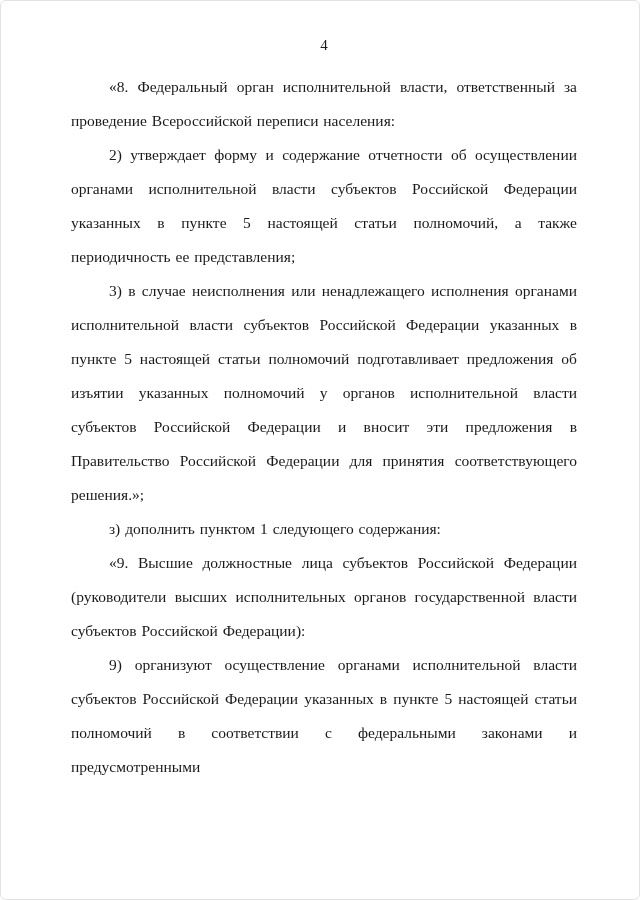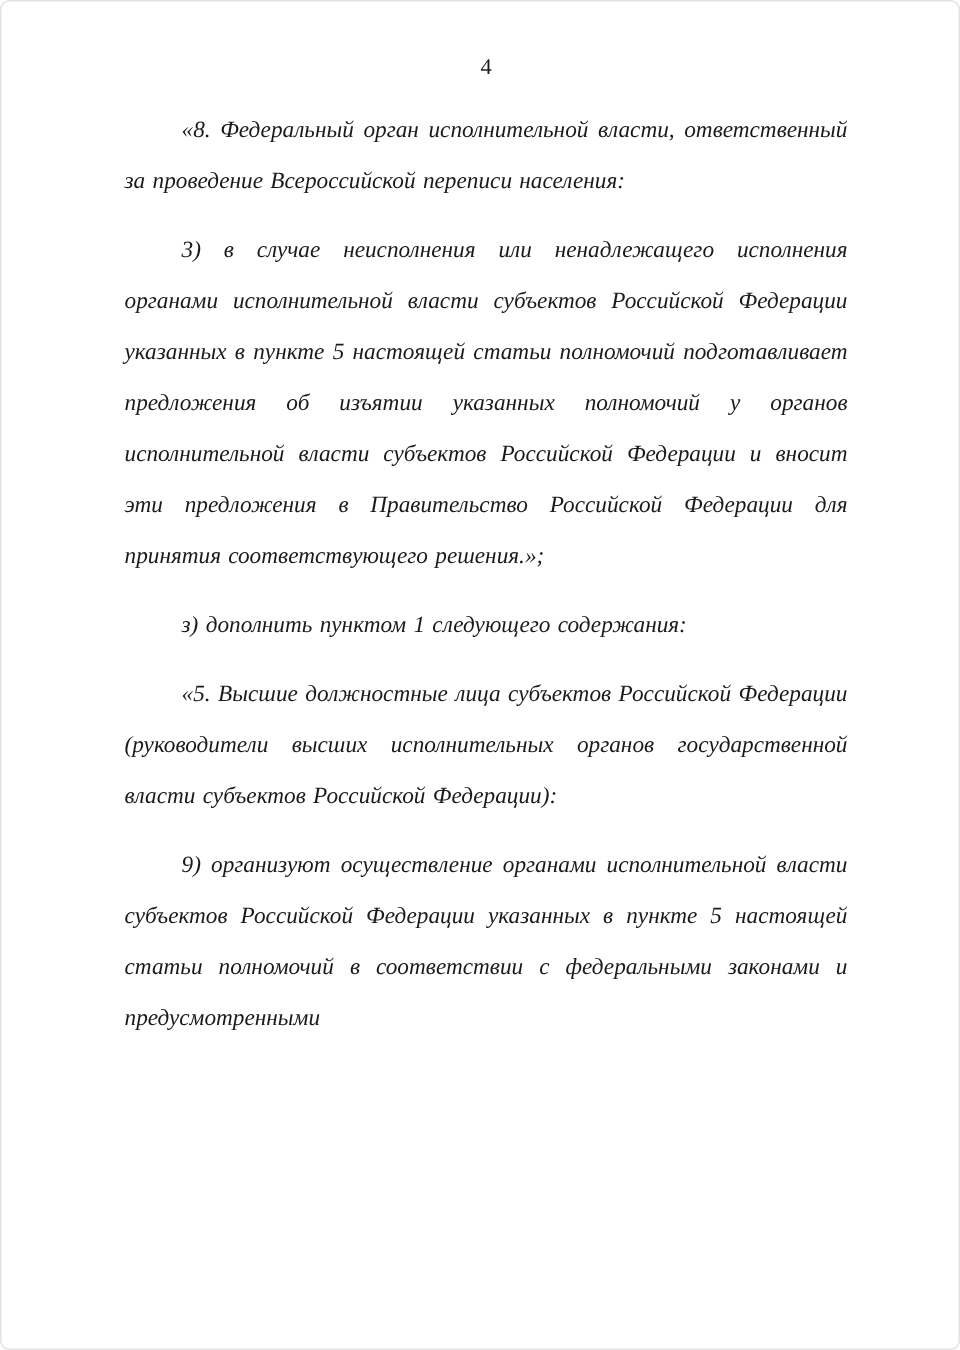--- a/index.html
+++ b/index.html
@@ -27,37 +27,37 @@
     text-align: center;
     font-size: 15px;
     margin-bottom: 16px;
     color: #1a1a1a;
   }
   .doc-paragraph {
     font-size: 15.5px;
     line-height: 34px;
     text-align: justify;
     text-indent: 38px;
-    margin: 12px;
+    margin: 0;
     word-spacing: 1px;
-    font-style: italic;
   }
 </style>
 </head>
 <body>
 
 <div class="page">
   <div class="page-inner">
     <div class="page-number">4</div>
 
     <p class="doc-paragraph">«8. Федеральный орган исполнительной власти, ответственный за проведение Всероссийской переписи населения:</p>
 
 
+    <p class="doc-paragraph">2) утверждает форму и содержание отчетности об осуществлении органами исполнительной власти субъектов Российской Федерации указанных в пункте 5 настоящей статьи полномочий, а также периодичность ее представления;</p>
 
     <p class="doc-paragraph">3) в случае неисполнения или ненадлежащего исполнения органами исполнительной власти субъектов Российской Федерации указанных в пункте 5 настоящей статьи полномочий подготавливает предложения об изъятии указанных полномочий у органов исполнительной власти субъектов Российской Федерации и вносит эти предложения в Правительство Российской Федерации для принятия соответствующего решения.»;</p>
 
     <p class="doc-paragraph">з) дополнить пунктом 1 следующего содержания:</p>
 
-    <p class="doc-paragraph">«5. Высшие должностные лица субъектов Российской Федерации (руководители высших исполнительных органов государственной власти субъектов Российской Федерации):</p>
+    <p class="doc-paragraph">«9. Высшие должностные лица субъектов Российской Федерации (руководители высших исполнительных органов государственной власти субъектов Российской Федерации):</p>
 
     <p class="doc-paragraph">9) организуют осуществление органами исполнительной власти субъектов Российской Федерации указанных в пункте 5 настоящей статьи полномочий в соответствии с федеральными законами и предусмотренными</p>
   </div>
 </div>
 
 </body></html>

